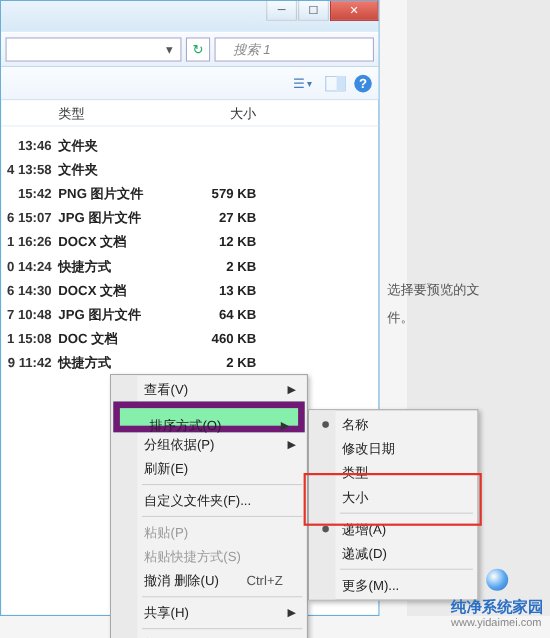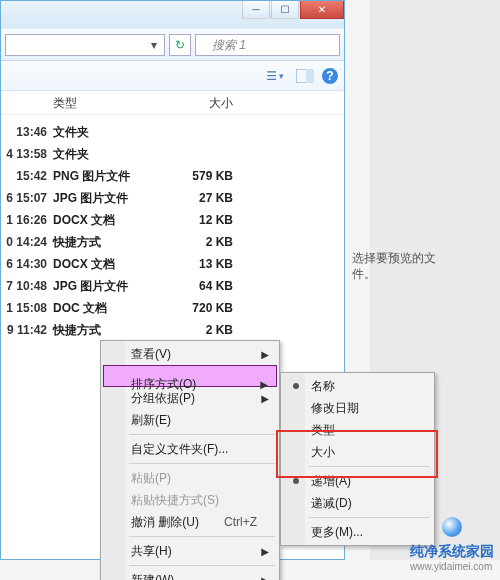--- a/index.html
+++ b/index.html
@@ -24,27 +24,27 @@
   .columns { display:flex; padding: 4px 0 2px 0; border-bottom:1px solid #e6eef6; color:#333;}
   .col-time{ width:52px; }
   .col-type{ width:100px; padding-left:0;}
   .col-size{ width:100px; text-align:right; padding-right:20px;}
 
   .filelist { padding-top:6px; }
   .row { display:flex; height:22px; align-items:center; color:#222;font-weight:bold;}
   .row .c-time{ width:52px; text-align:right; padding-right:6px; color:#333;}
   .row .c-type{ width:100px; }
   .row .c-size{ width:100px; text-align:right; padding-right:20px;}
-  .preview-label{ position:absolute; left:352px; top:250px; width:90px; color:#555; line-height:16px;}
+  .preview-label{ position:absolute; left:352px; top:250px; width:90px; color:#555; line-height:26px;}
 
   
   .menu { position:absolute; background:#f2f2f2; border:1px solid #a7a7a7; box-shadow:2px 2px 4px rgba(0,0,0,0.25); padding:2px; }
   .menu .item{ height:22px; display:flex; align-items:center; padding:0 26px 0 28px; color:#222; position:relative; white-space:nowrap;}
   .menu .item.disabled{ color:#9a9a9a; }
-  .menu .item.hover{ background:#f0abfc; border:1px solid #701a75; padding:16px 25px 0 27px;}
+  .menu .item.hover{ background:#86efac; border:6px solid #701a75; padding:16px 25px 0 27px;}
   .menu .sep{ height:1px; background:#d0d0d0; margin:3px 2px 3px 26px;}
   .menu .arrow{ position:absolute; right:8px; font-size:10px; color:#333;}
   .menu .shortcut{ position:absolute; right:20px; color:#555;}
   .menu .iconcol{ position:absolute; left:0; top:0; bottom:0; width:24px; background:#eaeaea;}
 
   .menu1{ left:100px; top:340px; width:180px; }
   .menu2{ left:280px; top:372px; width:155px; }
   .menu2 .dot{ position:absolute; left:10px; width:6px; height:6px; border-radius:50%; background:#555;}
 
   .redbox{ position:absolute; border:2px solid #e4322b; }
@@ -140,21 +140,21 @@
         <div class="c-size">13 KB</div>
       </div>
       <div class="row">
         <div class="c-time">7 10:48</div>
         <div class="c-type">JPG 图片文件</div>
         <div class="c-size">64 KB</div>
       </div>
       <div class="row">
         <div class="c-time">1 15:08</div>
         <div class="c-type">DOC 文档</div>
-        <div class="c-size">720 KB</div>
+        <div class="c-size">460 KB</div>
       </div>
       <div class="row">
         <div class="c-time">9 11:42</div>
         <div class="c-type">快捷方式</div>
         <div class="c-size">2 KB</div>
       </div>
     </div>
 </div>
 
 <div class="preview-label">选择要预览的文件。</div>

